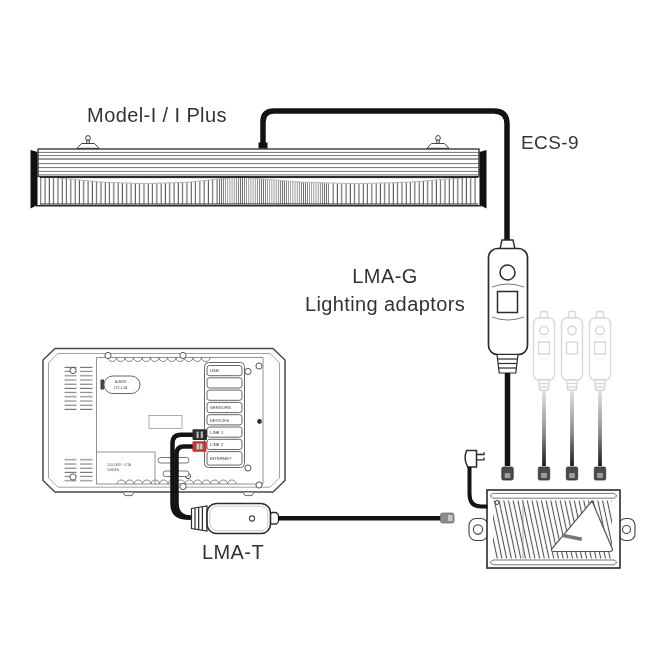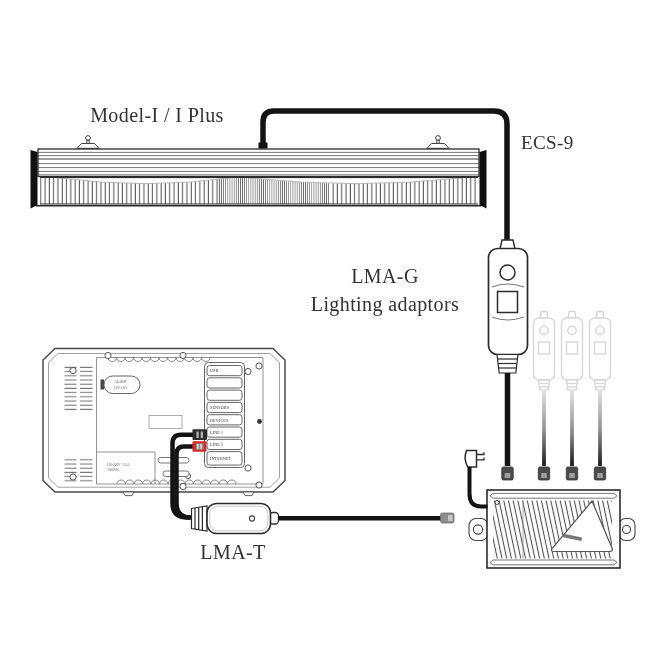--- a/index.html
+++ b/index.html
@@ -1,17 +1,17 @@
 <!DOCTYPE html>
 <html><head>
 <meta charset="utf-8">
 <style>
   html,body{margin:0;padding:0;background:#fff;}
   .stage{position:relative;width:672px;height:672px;background:#ffffff;overflow:hidden;
-         font-family:Liberation Serif, serif;}
+         font-family:Liberation Sans, sans-serif;}
   svg{position:absolute;left:0;top:0;}
   text{fill:#3a3a3a;}
   .title{font-size:20px;font-weight:300;letter-spacing:.4px;fill:#333;}
   .title-ecs{font-size:19px;font-weight:300;letter-spacing:.4px;fill:#333;}
   .tiny{font-size:4.2px;fill:#333;letter-spacing:.1px;}
   .micro{font-size:3.3px;fill:#555;}
 </style>
 </head>
 <body>
 

